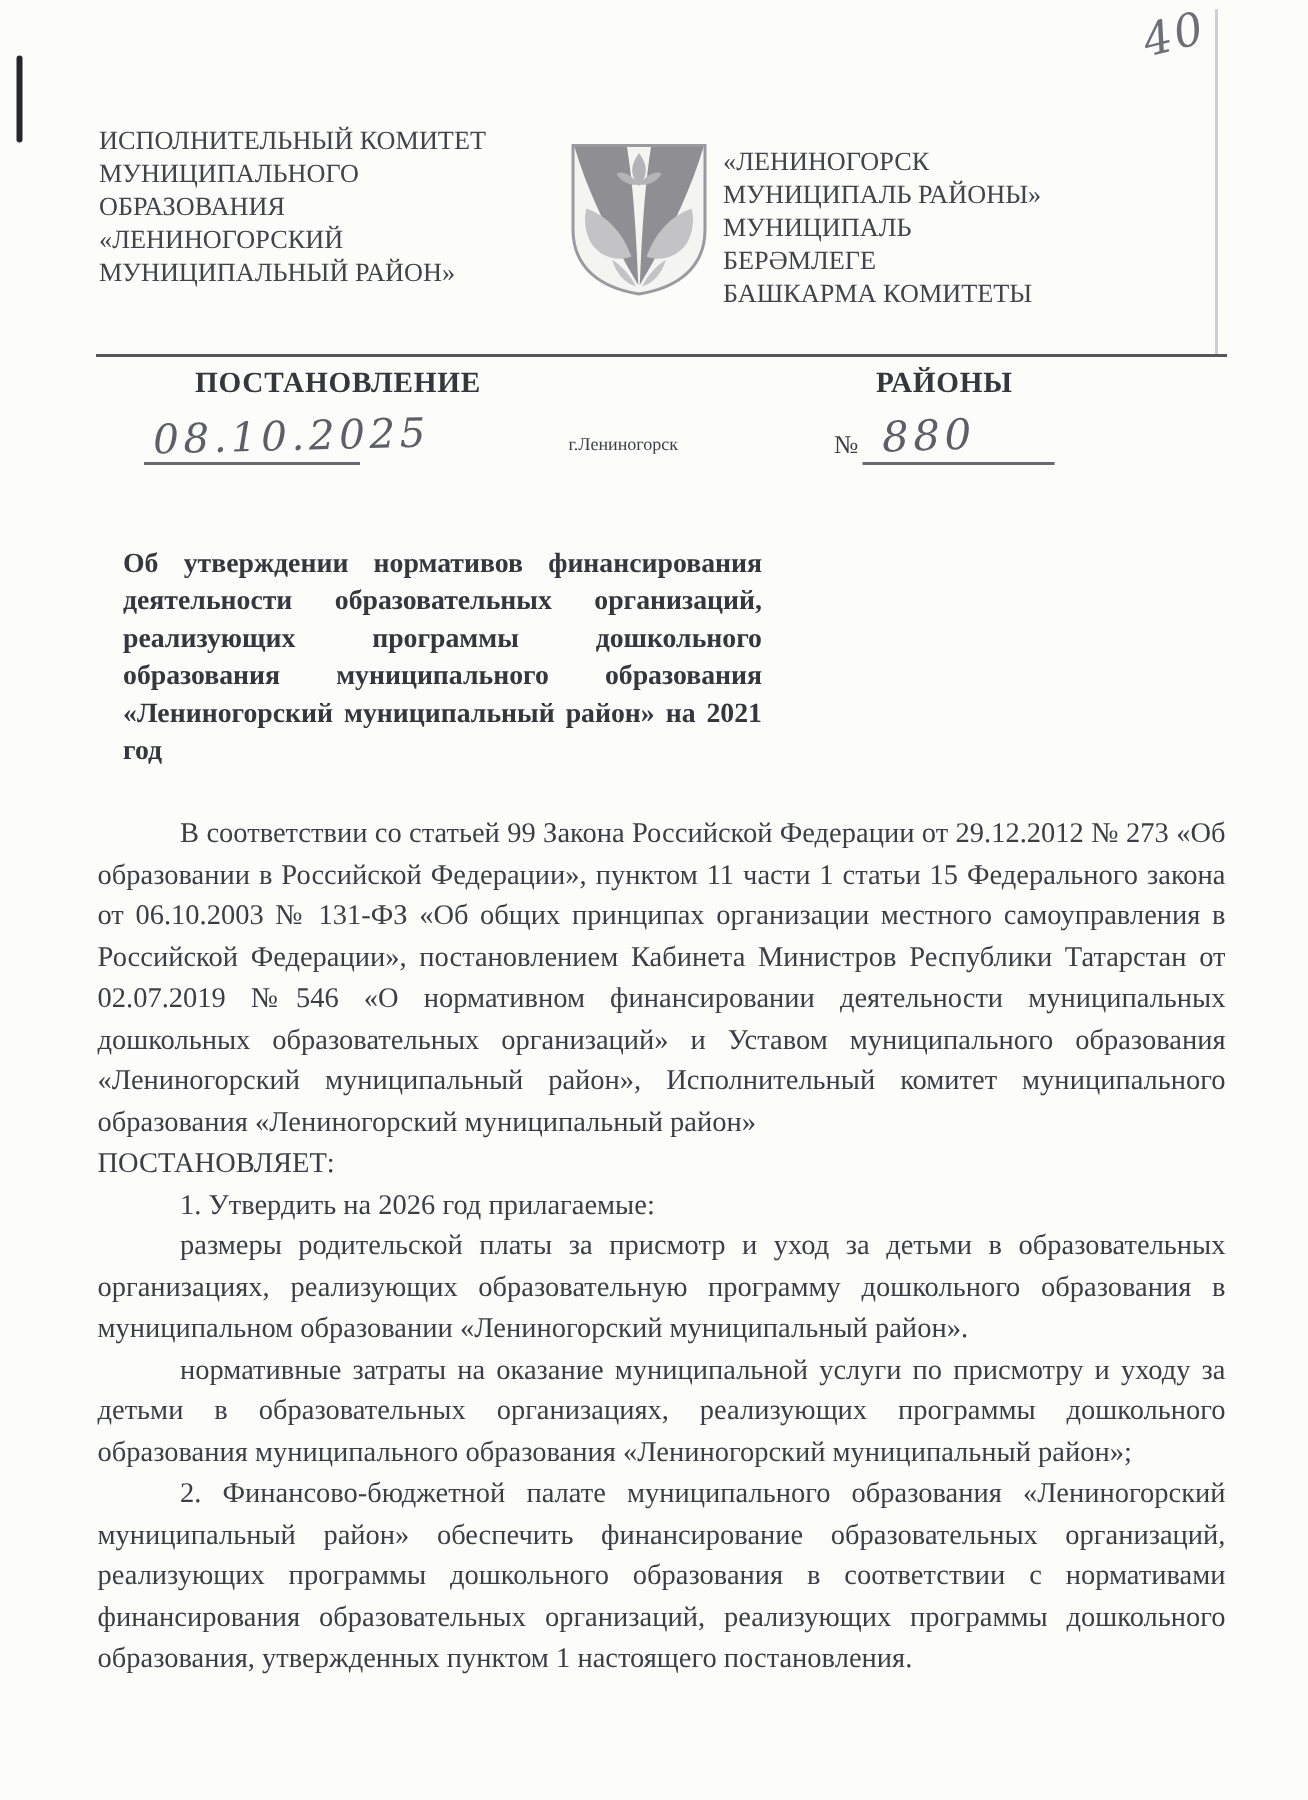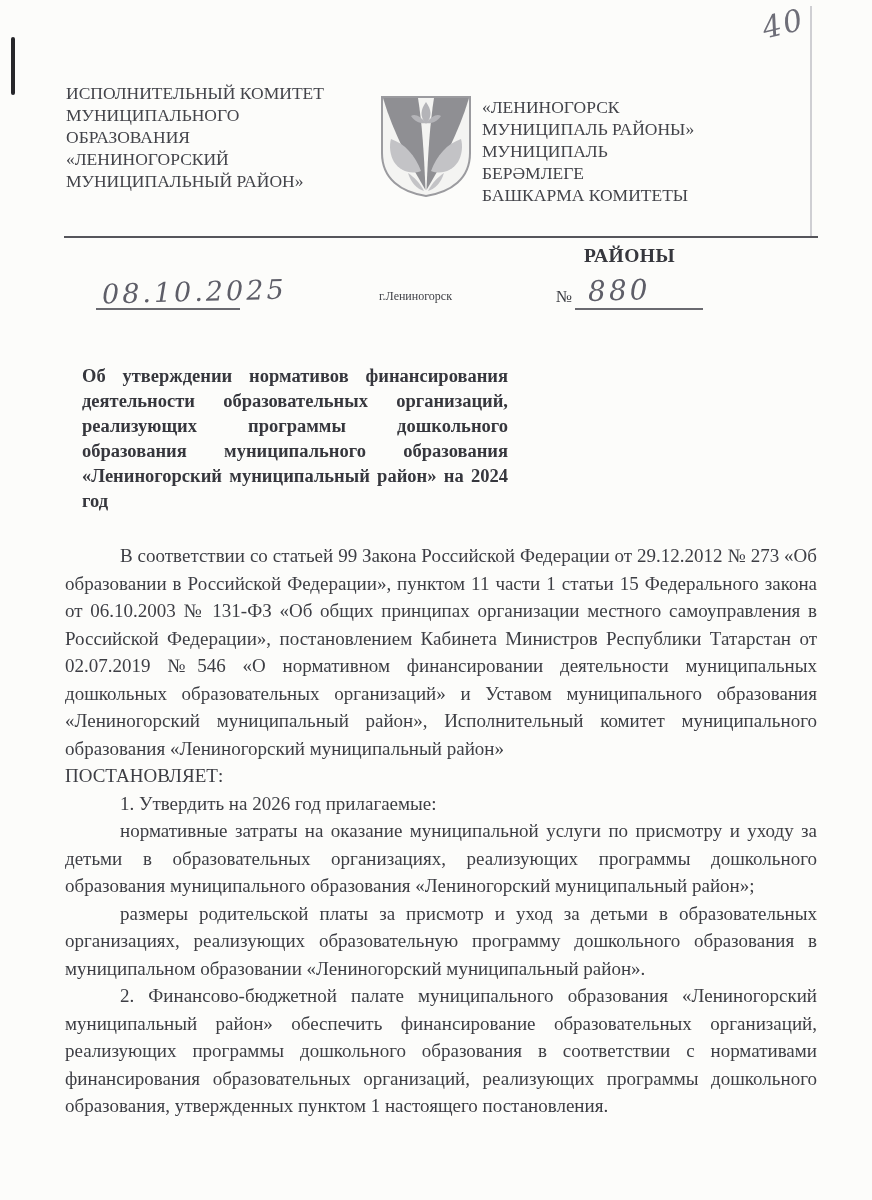--- a/index.html
+++ b/index.html
@@ -202,35 +202,36 @@
   </div>
 
   <div class="header-right">«ЛЕНИНОГОРСК
 МУНИЦИПАЛЬ РАЙОНЫ»
 МУНИЦИПАЛЬ
 БЕРӘМЛЕГЕ
 БАШКАРМА КОМИТЕТЫ</div>
 
   <div class="header-rule"></div>
 
+  <div class="doc-type-ru">ПОСТАНОВЛЕНИЕ</div>
   <div class="doc-type-tt">РАЙОНЫ</div>
 
   <div class="date-handwritten">08.10.2025</div>
   <div class="date-underline"></div>
 
   <div class="doc-city">г.Лениногорск</div>
 
   <div class="number-label">№</div>
   <div class="number-handwritten">880</div>
   <div class="number-underline"></div>
 
-  <div class="doc-title">Об утверждении нормативов финансирования деятельности образовательных организаций, реализующих программы дошкольного образования муниципального образования «Лениногорский муниципальный район» на 2024 год</div>
+  <div class="doc-title">Об утверждении нормативов финансирования деятельности образовательных организаций, реализующих программы дошкольного образования муниципального образования «Лениногорский муниципальный район» на 2021 год</div>
 
   <div class="doc-body">
       <p class="para">В соответствии со статьей 99 Закона Российской Федерации от 29.12.2012 № 273 «Об образовании в Российской Федерации», пунктом 11 части 1 статьи 15 Федерального закона от 06.10.2003 № 131-ФЗ «Об общих принципах организации местного самоуправления в Российской Федерации», постановлением Кабинета Министров Республики Татарстан от 02.07.2019 №546 «О нормативном финансировании деятельности муниципальных дошкольных образовательных организаций» и Уставом муниципального образования «Лениногорский муниципальный район», Исполнительный комитет муниципального образования «Лениногорский муниципальный район»</p>
       <p class="para no-indent">ПОСТАНОВЛЯЕТ:</p>
       <p class="para">1.  Утвердить на 2026 год прилагаемые:</p>
+      <p class="para">размеры родительской платы за присмотр и уход за детьми в образовательных организациях, реализующих образовательную программу дошкольного образования в муниципальном образовании «Лениногорский муниципальный район».</p>
       <p class="para">нормативные затраты на оказание муниципальной услуги по присмотру и уходу за детьми в образовательных организациях, реализующих программы дошкольного образования муниципального образования «Лениногорский муниципальный район»;</p>
-      <p class="para">размеры родительской платы за присмотр и уход за детьми в образовательных организациях, реализующих образовательную программу дошкольного образования в муниципальном образовании «Лениногорский муниципальный район».</p>
       <p class="para">2. Финансово-бюджетной палате муниципального образования «Лениногорский муниципальный район» обеспечить финансирование образовательных организаций, реализующих программы дошкольного образования в соответствии с нормативами финансирования образовательных организаций, реализующих программы дошкольного образования, утвержденных пунктом 1 настоящего постановления.</p>
     </div>
 
 </div>
 
 </body></html>

